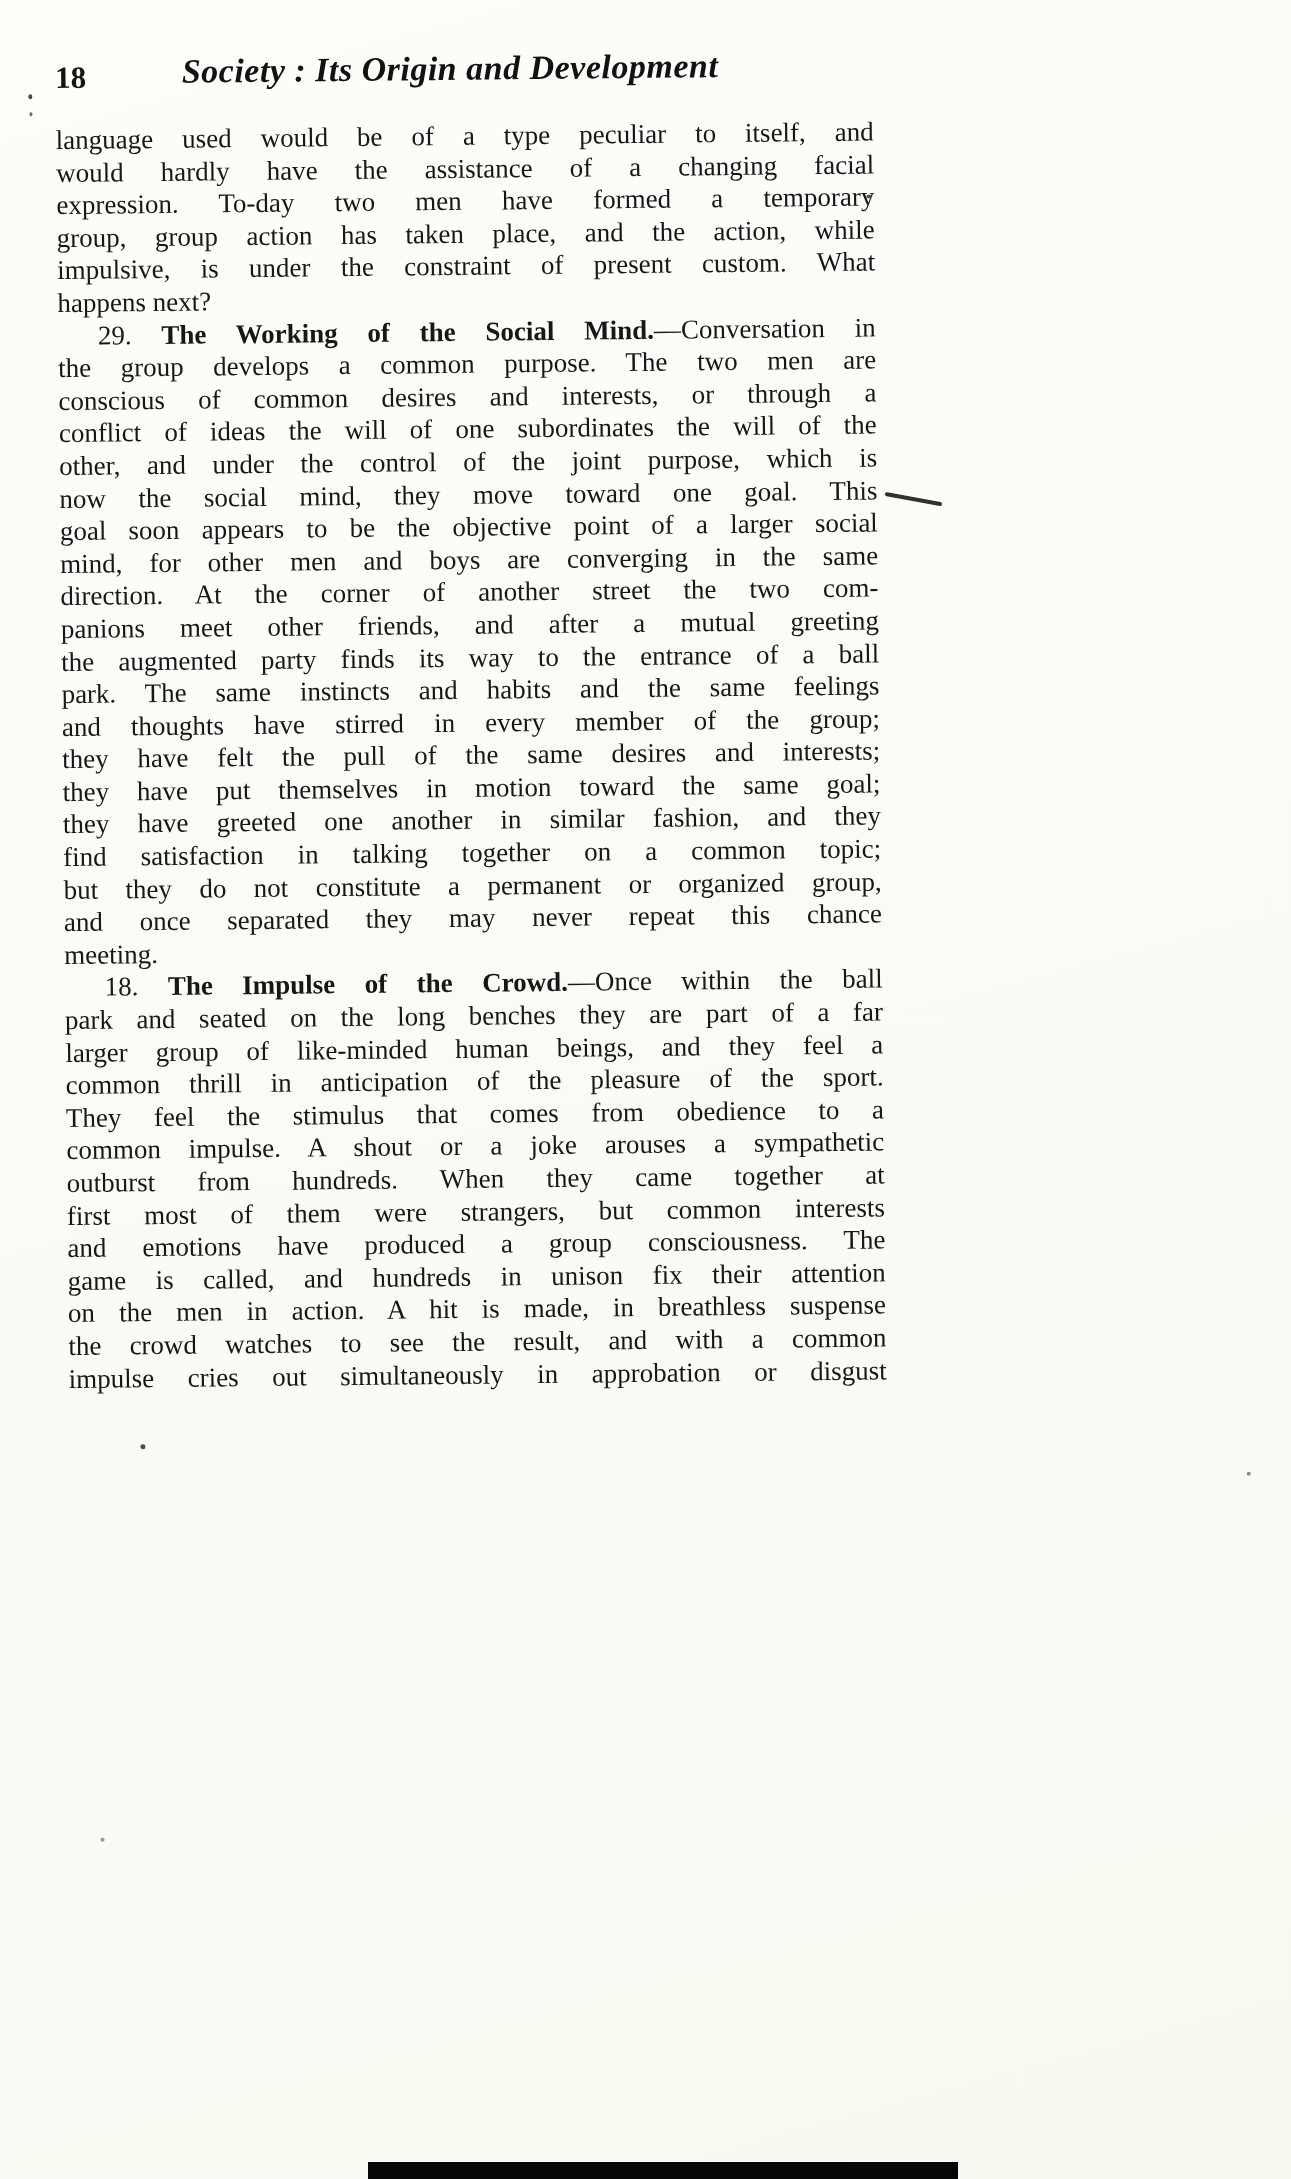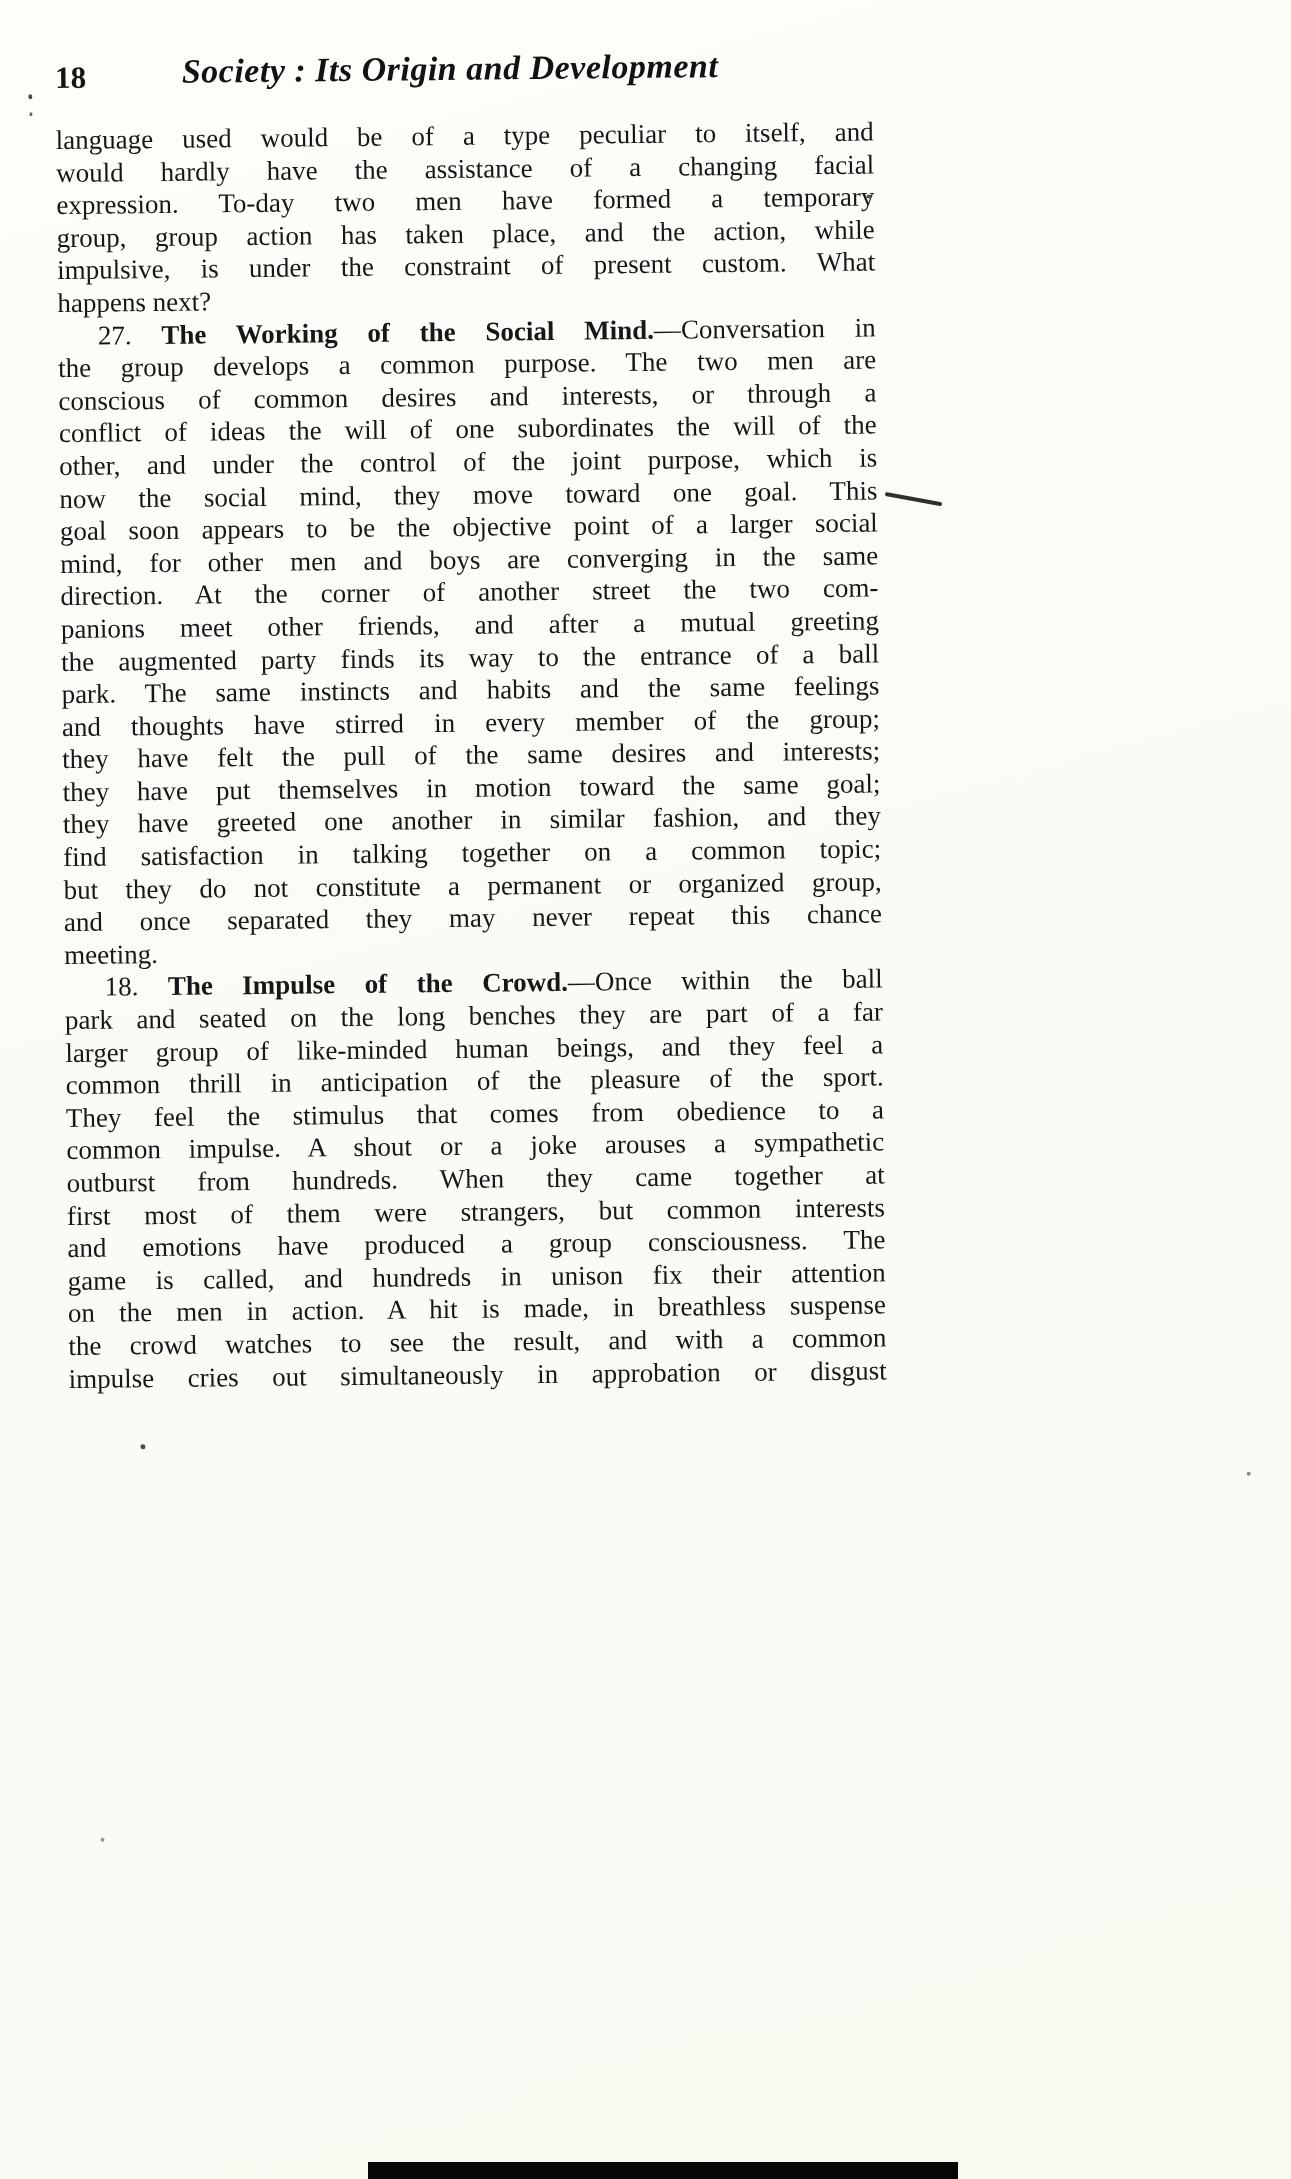--- a/index.html
+++ b/index.html
@@ -75,21 +75,21 @@
 
     <div class="text">
 
       <div class="tl">language used would be of a type peculiar to itself, and</div>
       <div class="tl">would hardly have the assistance of a changing facial</div>
       <div class="tl">expression. To-day two men have formed a temporary</div>
       <div class="tl">group, group action has taken place, and the action, while</div>
       <div class="tl">impulsive, is under the constraint of present custom. What</div>
       <div class="tl lastline">happens next?</div>
 
-      <div class="tl indent"><span>27.</span> <span class="b">The Working of the Social Mind.</span><span>—Conversation in</span></div>
+      <div class="tl indent"><span>29.</span> <span class="b">The Working of the Social Mind.</span><span>—Conversation in</span></div>
       <div class="tl">the group develops a common purpose. The two men are</div>
       <div class="tl">conscious of common desires and interests, or through a</div>
       <div class="tl">conflict of ideas the will of one subordinates the will of the</div>
       <div class="tl">other, and under the control of the joint purpose, which is</div>
       <div class="tl">now the social mind, they move toward one goal. This</div>
       <div class="tl">goal soon appears to be the objective point of a larger social</div>
       <div class="tl">mind, for other men and boys are converging in the same</div>
       <div class="tl">direction. At the corner of another street the two com-</div>
       <div class="tl">panions meet other friends, and after a mutual greeting</div>
       <div class="tl">the augmented party finds its way to the entrance of a ball</div>

